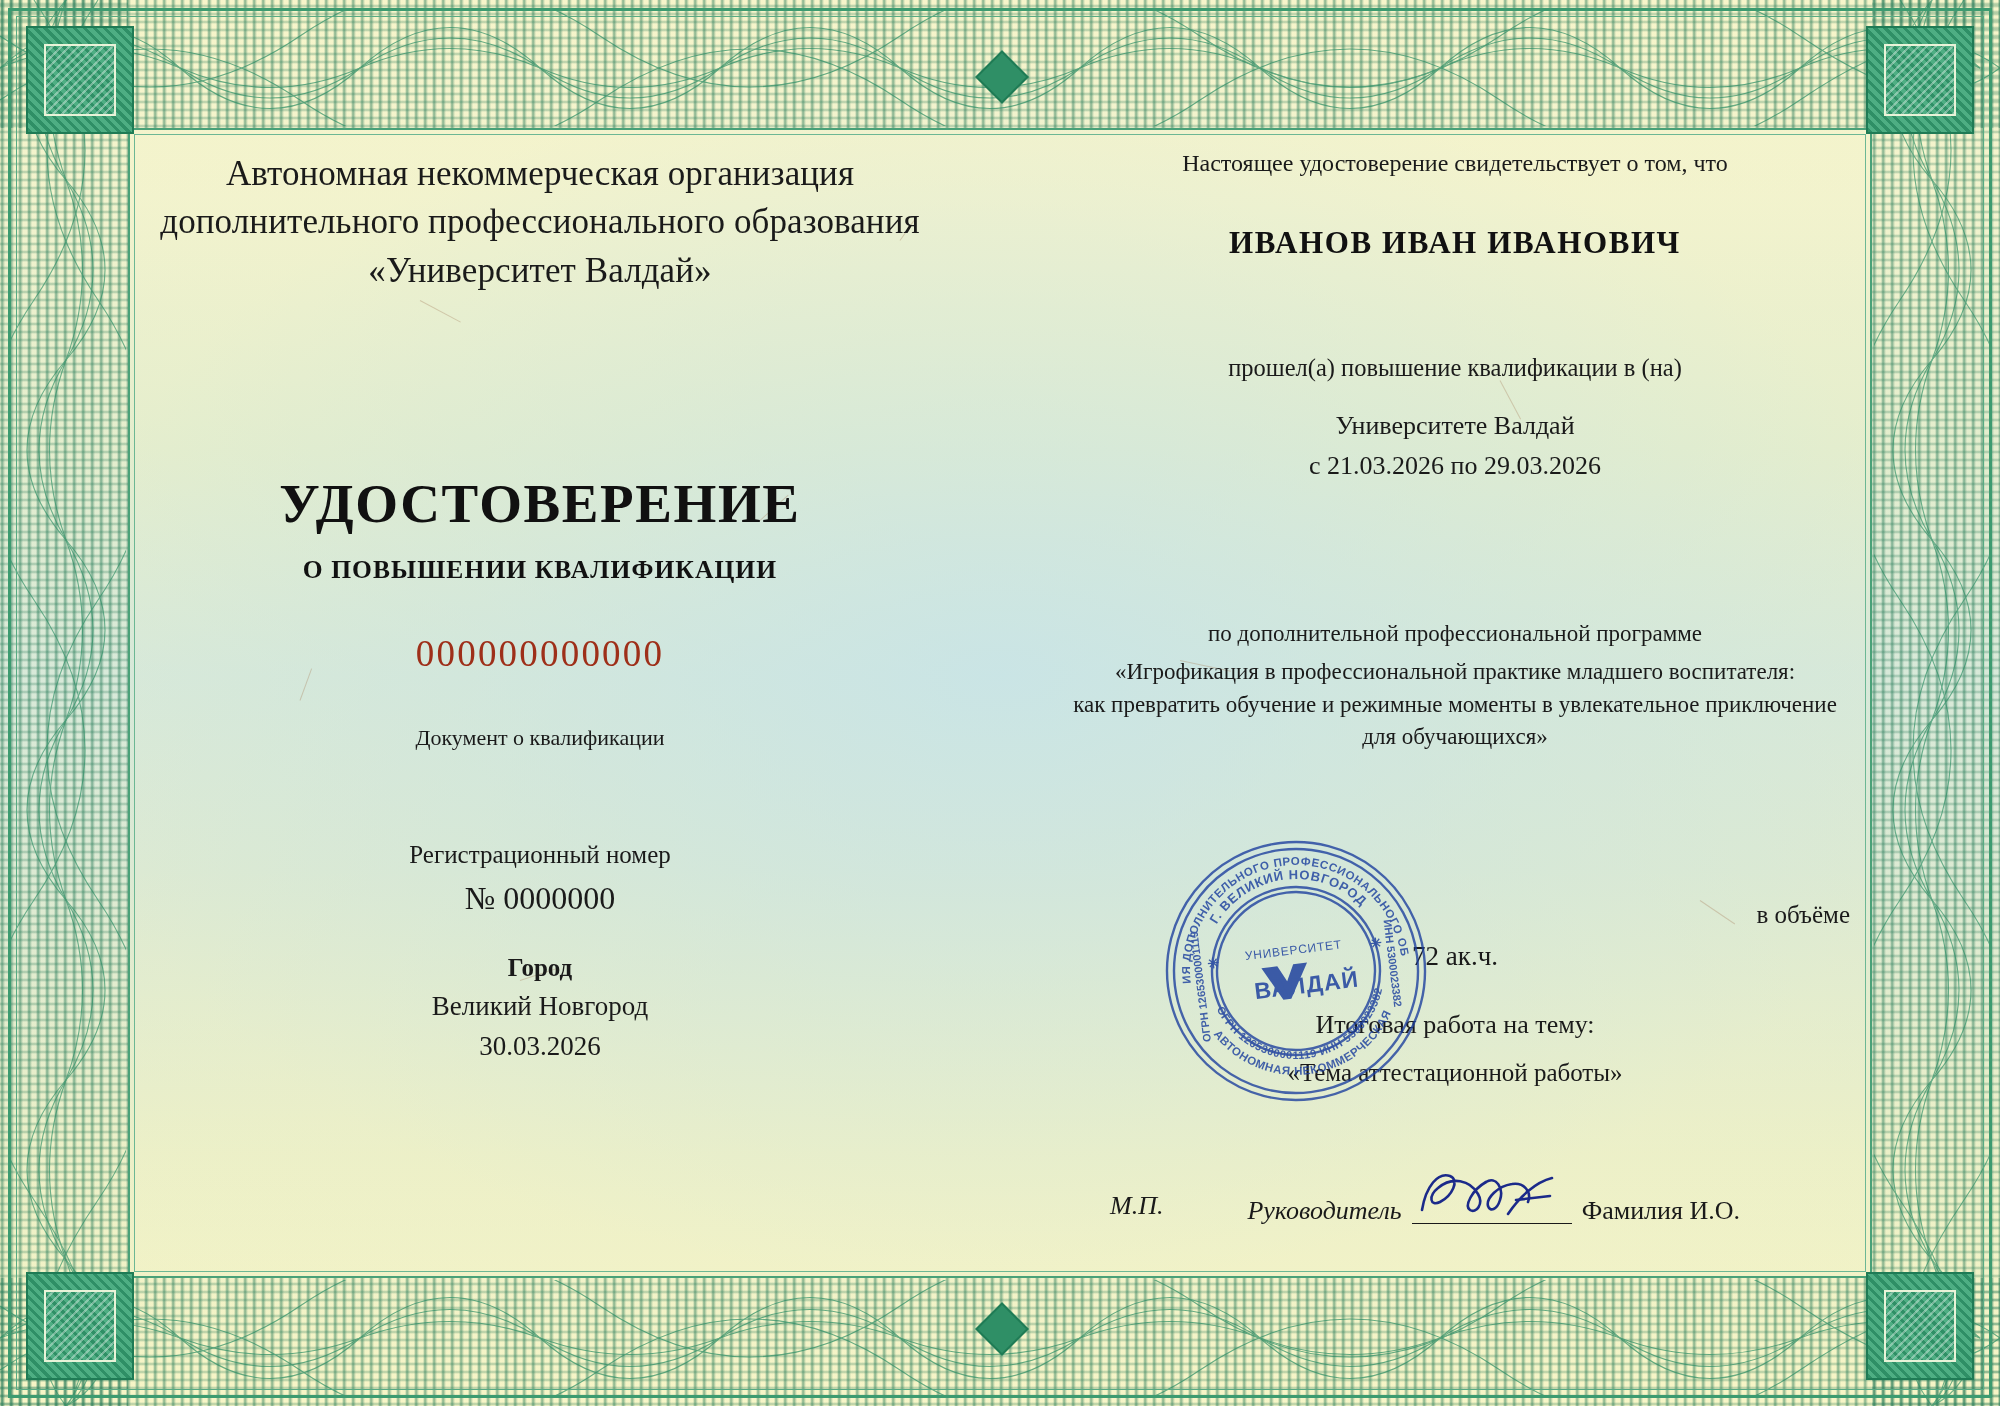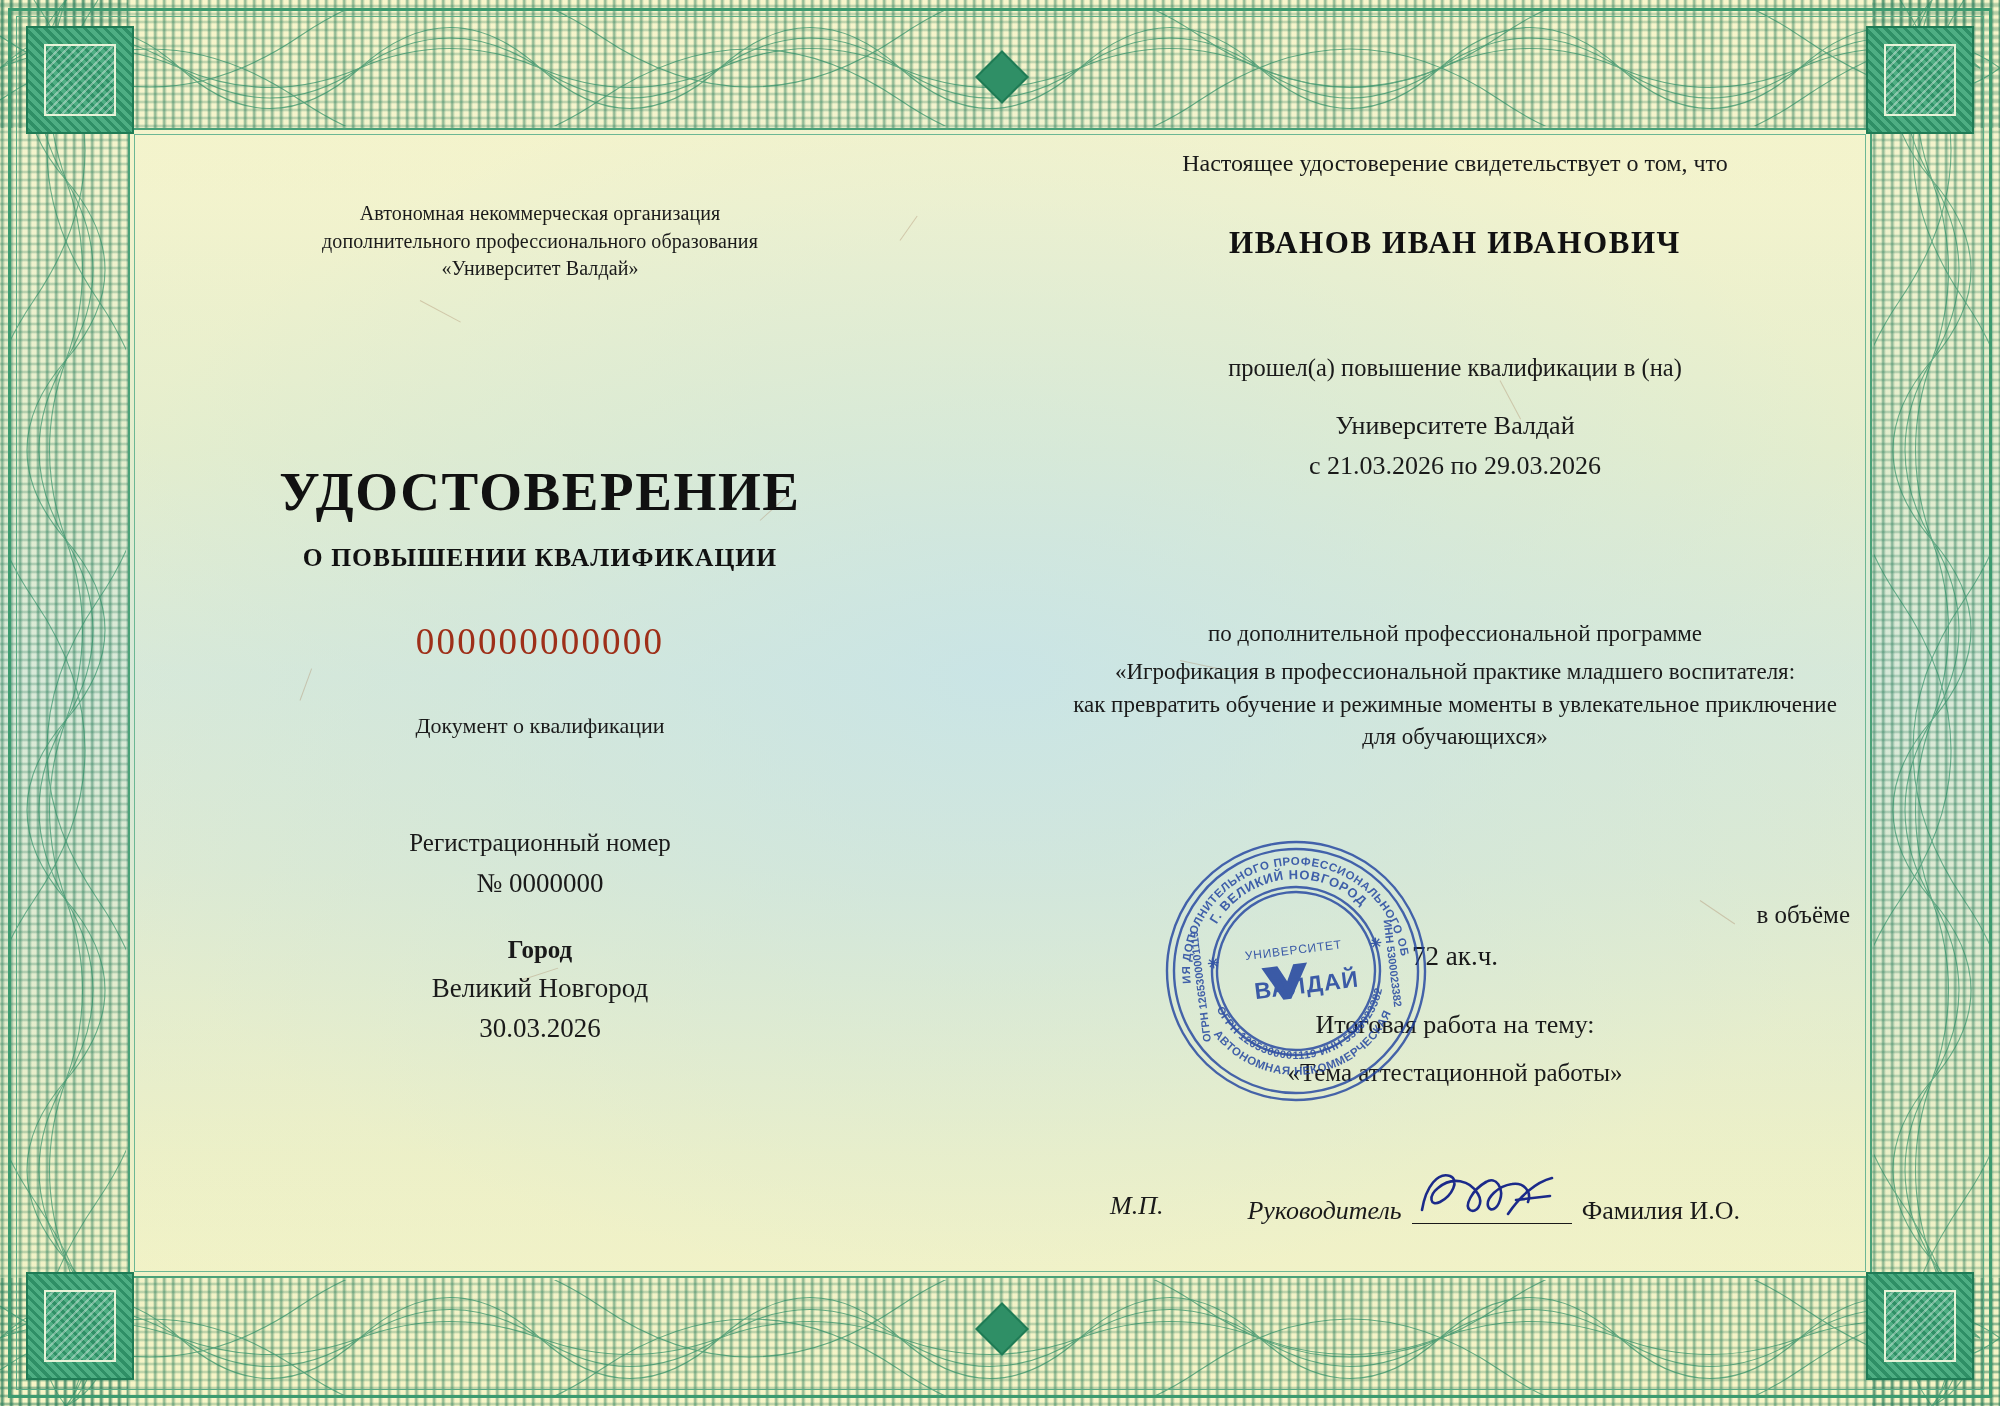--- a/index.html
+++ b/index.html
@@ -147,22 +147,21 @@
   }
   .col-right {
     position: absolute;
     right: 0;
     top: 0;
     width: 790px;
     text-align: center;
   }
 
   .org-name {
-    margin-top: 50px;
-    font-size: 20px;
+    font-size: 35px;
     line-height: 1.38;
     color: #1a1a1a;
     letter-spacing: 0.1px;
   }
 
   .doc-title {
     margin-top: 177px;
     font-size: 55px;
     font-weight: bold;
     letter-spacing: 1.6px;
@@ -189,21 +188,21 @@
     color: #1a1a1a;
   }
 
   .reg-label {
     margin-top: 90px;
     font-size: 25px;
     color: #1a1a1a;
   }
   .reg-value {
     margin-top: 11px;
-    font-size: 27px;
+    font-size: 32px;
     color: #1a1a1a;
   }
   .city-label {
     margin-top: 37px;
     font-size: 25px;
     font-weight: bold;
     color: #1a1a1a;
   }
   .city-value {
     margin-top: 9px;

